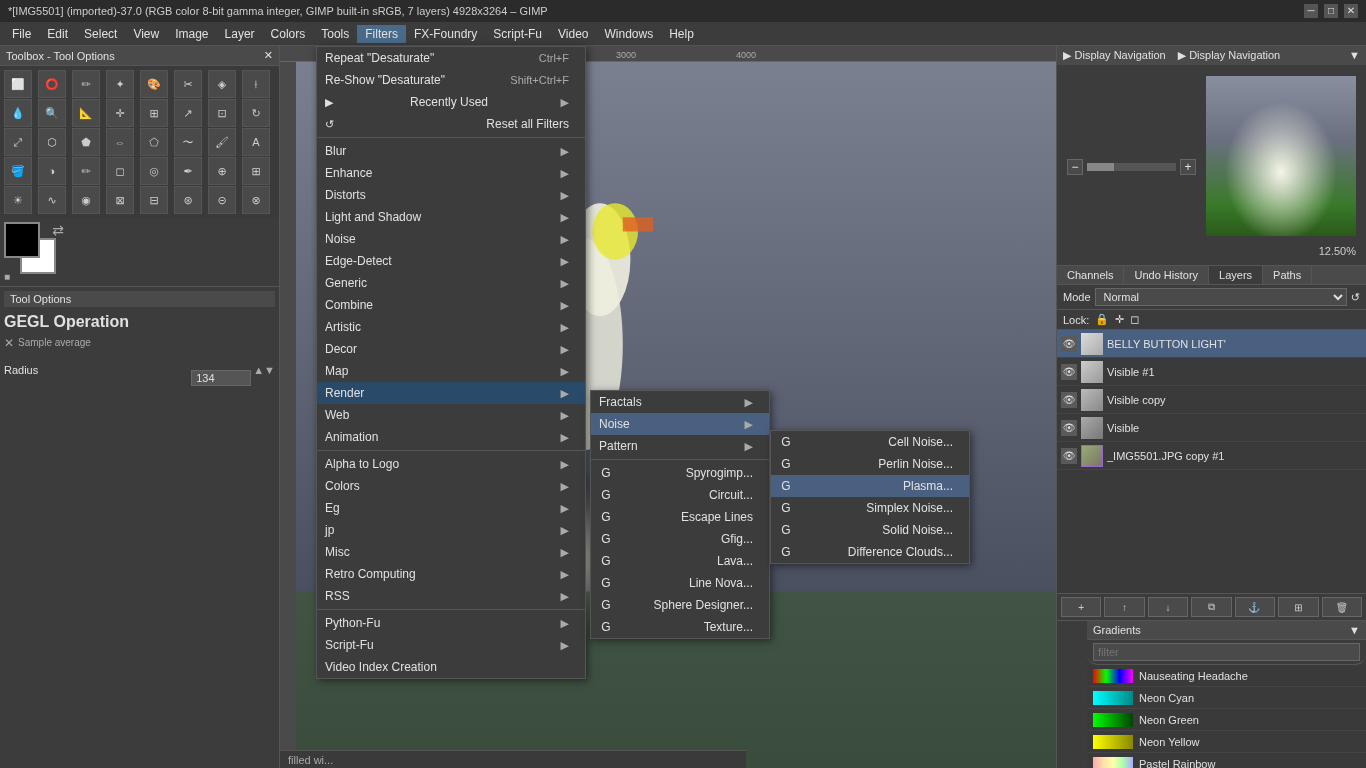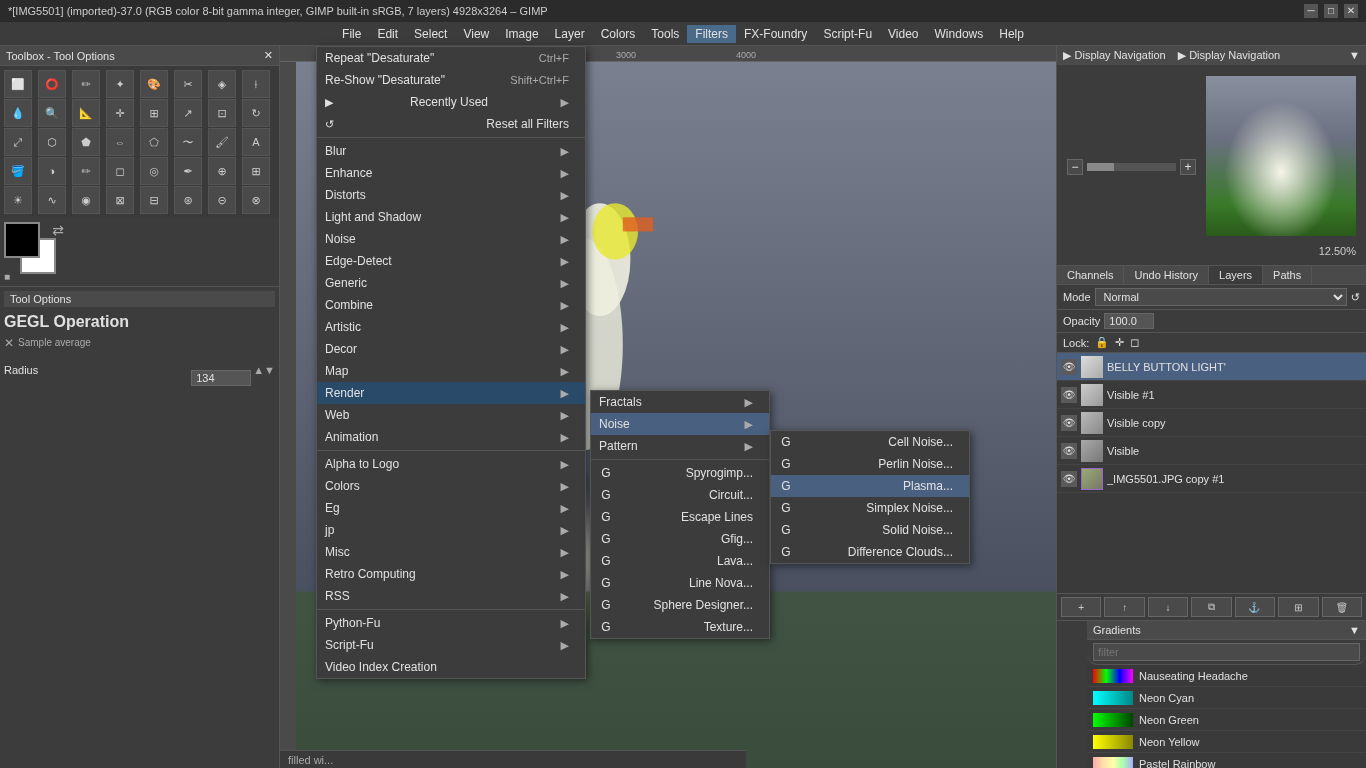--- a/index.html
+++ b/index.html
@@ -33,21 +33,20 @@
 
     
     #menu-bar {
       width: 100%;
       height: 24px;
       background: #3c3c3c;
       display: flex;
       align-items: center;
       padding: 0 4px;
       border-bottom: 1px solid #555;
-      justify-content: center;
     }
     .menu-item {
       padding: 2px 8px;
       cursor: pointer;
       color: #e0e0e0;
     }
     .menu-item.active { background: #4a6a8a; }
 
     
     #main-layout {
@@ -589,24 +588,20 @@
     </div>
 
     <div id="layers-controls">
       <span style="font-size:11px;">Mode</span>
       <select class="mode-select">
         <option>Normal</option>
       </select>
       <span style="font-size:11px;cursor:pointer;">↺</span>
     </div>
 
-    <div id="opacity-row">
-      <span class="opacity-label">Opacity</span>
-      <input type="text" class="opacity-input" value="100.0" style="">
-    </div>
 
     <div id="lock-row">
       <span>Lock:</span>
       <span style="cursor:pointer;">🔒</span>
       <span style="cursor:pointer;">✛</span>
       <span style="cursor:pointer;">◻</span>
     </div>
 
     <div id="layers-list">
       <div class="layer-item active">

